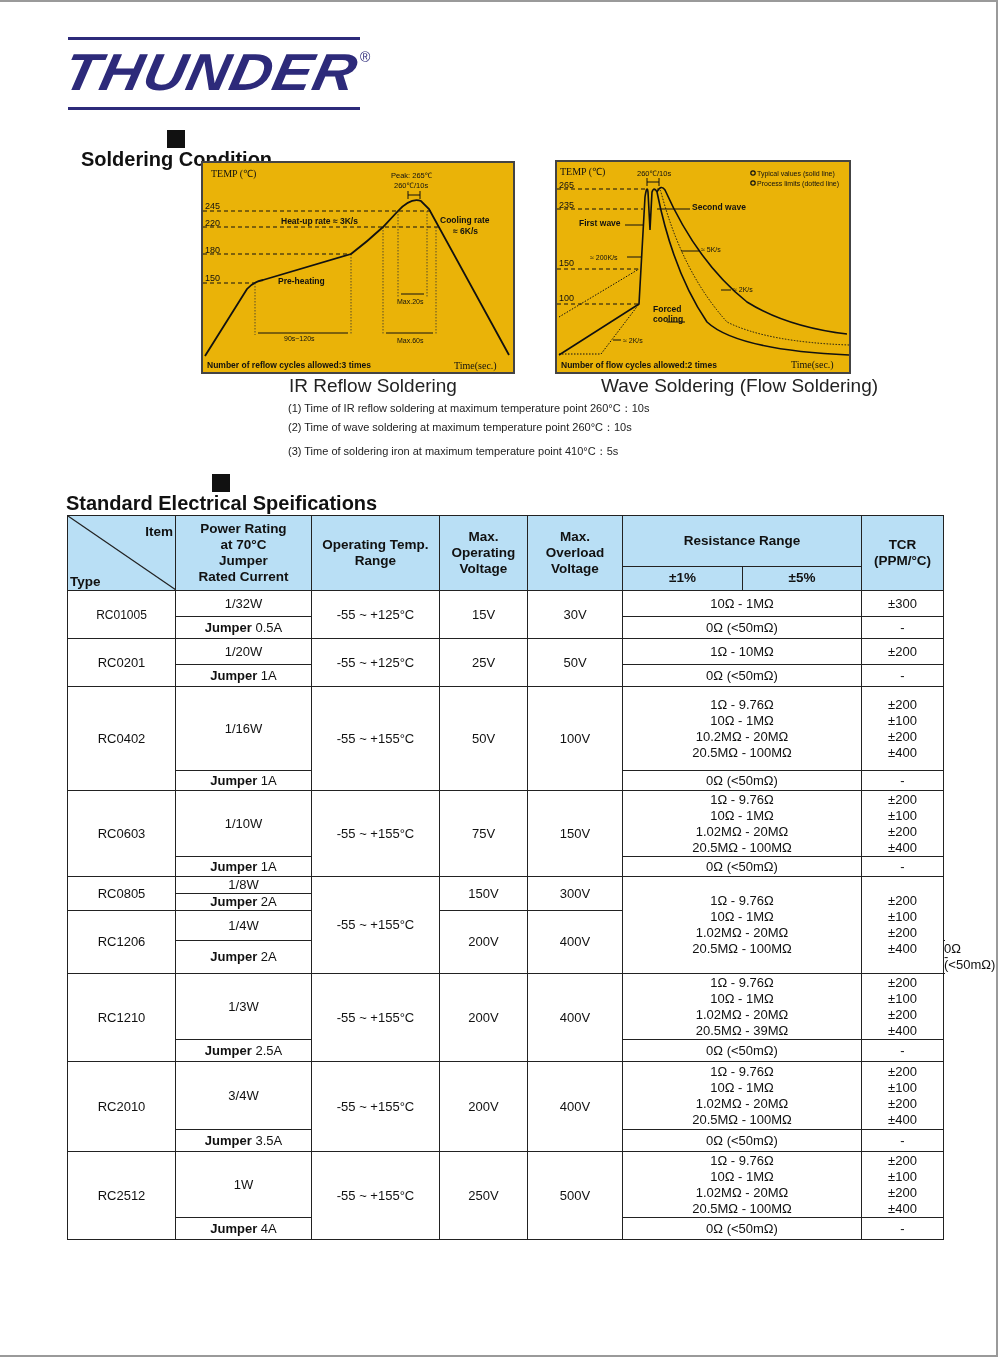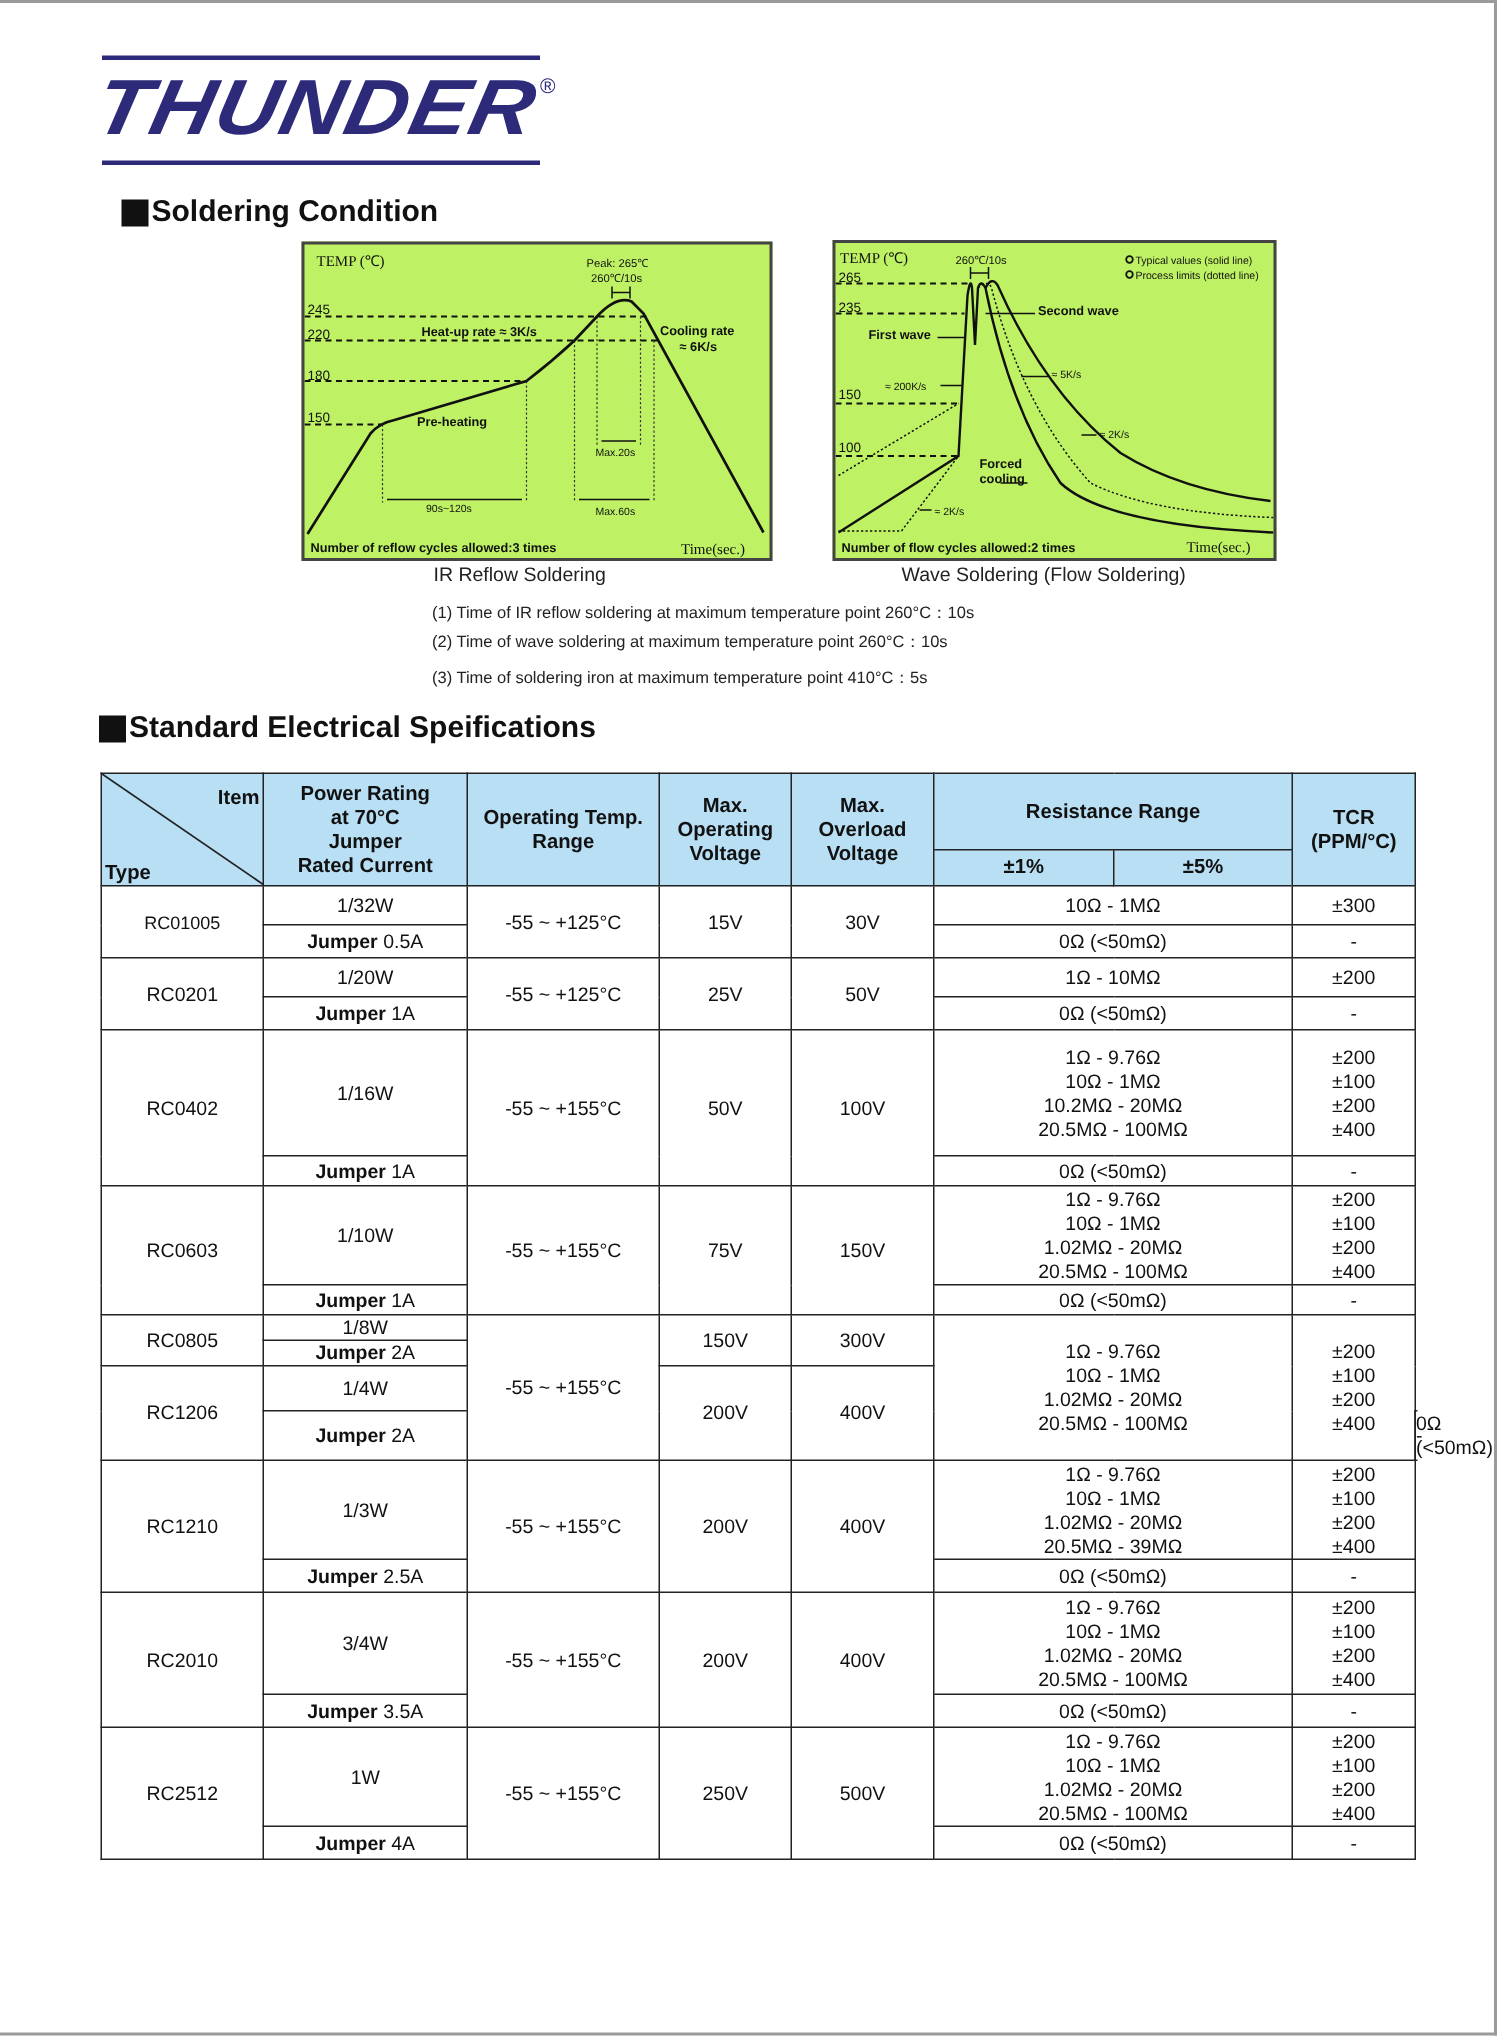--- a/index.html
+++ b/index.html
@@ -4,25 +4,25 @@
 <style>
   html, body { margin: 0; padding: 0; background: #ffffff; }
   body { width: 1000px; height: 1357px; position: relative; overflow: hidden; font-family: "Liberation Sans", sans-serif; color: #111; }
   .page-frame { position: absolute; left: 0; top: 0; width: 996px; height: 1353px; border: 2px solid #9a9a9a; border-left: none; box-sizing: content-box; }
   .logo { position: absolute; left: 68px; top: 37px; width: 300px; height: 74px; }
   .logo .bar { position: absolute; left: 0; width: 292px; height: 3px; background: #2d2a7a; }
   .logo .bar.top { top: 0; }
   .logo .bar.bottom { top: 70px; }
   .logo .word { position: absolute; left: 2px; top: 9px; font-family: "Liberation Sans", sans-serif; font-weight: 900; font-style: italic; font-size: 52px; letter-spacing: 1px; color: #2d2a7a; transform: skewX(-12deg) scaleX(1.12); transform-origin: left top; line-height: 1; }
   .logo .reg { position: absolute; left: 292px; top: 12px; font-size: 14px; color: #2d2a7a; }
-  .section-title { position: absolute; font-weight: bold; font-size: 20px; display: flex; align-items: center; }
+  .section-title { position: absolute; font-weight: bold; font-size: 20px; display: flex; align-items: center; flex-direction: column; }
   .section-title .sq { display: inline-block; width: 18px; height: 18px; background: #111; margin-right: 2px; }
-  .chart-box { position: absolute; border: 2px solid #444; background: #bef264; }
+  .chart-box { position: absolute; border: 2px solid #444; background: #eab308; }
   .chart-box svg { position: absolute; left: 0; top: 0; }
-  .caption { position: absolute; font-size: 13px; color: #222; }
+  .caption { position: absolute; font-size: 19px; color: #222; }
   .note { position: absolute; left: 288px; font-size: 11px; color: #222; }
   table.spec { position: absolute; left: 67px; top: 515px; width: 876px; border-collapse: collapse; font-size: 13px; table-layout: fixed; }
   table.spec td, table.spec th { border: 1.5px solid #222; text-align: center; vertical-align: middle; padding: 0; line-height: 16px; }
   table.spec th { background: #b9dff5; font-weight: bold; font-size: 13.5px; }
   table.spec td { background: #fff; }
   .diag { position: relative; height: 74px; text-decoration: underline; }
   .diag .item { position: absolute; right: 2px; top: 8px; }
   .diag .type { position: absolute; left: 2px; bottom: 0px; }
   .diag svg { position: absolute; left: 0; top: 0; }
   .jb { font-weight: bold; }

